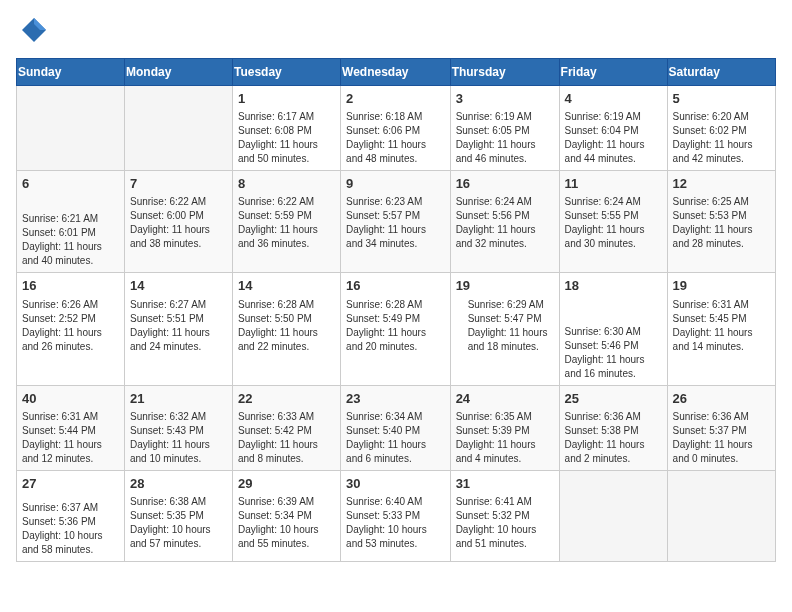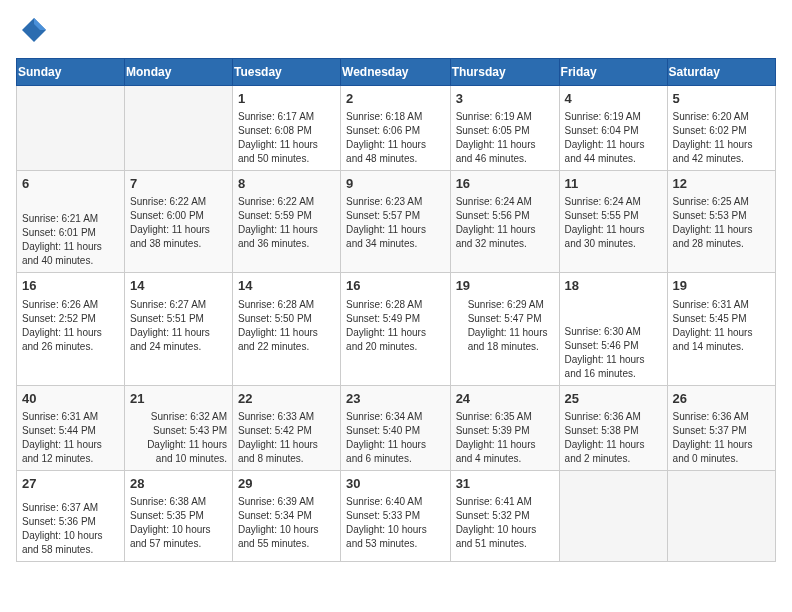--- a/index.html
+++ b/index.html
@@ -237,21 +237,21 @@
       </tr>
       <tr>
         <td>
           <span class="day-number">40</span>
           <div class="day-info" style="white-space: pre-line;">Sunrise: 6:31 AM
 Sunset: 5:44 PM
 Daylight: 11 hours and 12 minutes.</div>
         </td>
         <td>
           <span class="day-number">21</span>
-          <div class="day-info" style="white-space: pre-line; text-align: right;">Sunrise: 6:32 AM
+          <div class="day-info" style="white-space: pre-line;">Sunrise: 6:32 AM
 Sunset: 5:43 PM
 Daylight: 11 hours and 10 minutes.</div>
         </td>
         <td>
           <span class="day-number">22</span>
           <div class="day-info" style="white-space: pre-line;">Sunrise: 6:33 AM
 Sunset: 5:42 PM
 Daylight: 11 hours and 8 minutes.</div>
         </td>
         <td>

